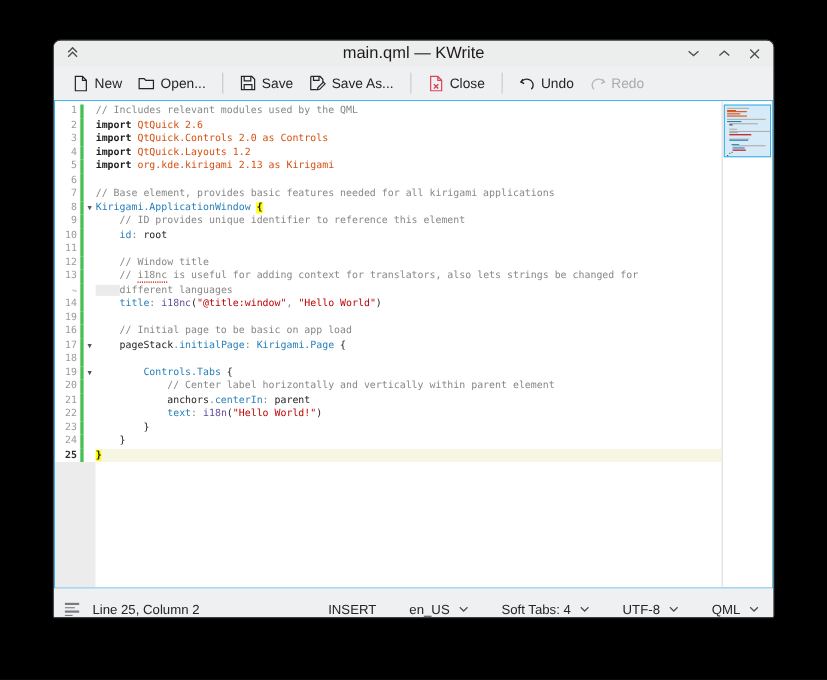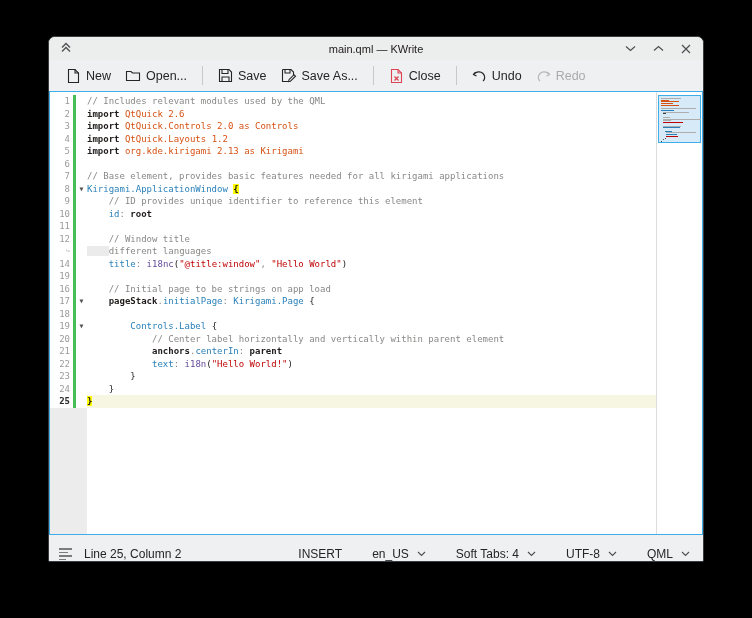--- a/index.html
+++ b/index.html
@@ -9,21 +9,21 @@
     position:absolute; left:48px; top:36px; width:656px; height:526px;
     background:#eff0f1; border-radius:7px 7px 2px 2px;
     box-shadow:0 6px 22px rgba(0,0,0,.6);
     display:flex; flex-direction:column; overflow:hidden;
     border:1px solid #3a3d3f;
   }
 
   
   .titlebar { height:23px; flex:0 0 23px; display:flex; align-items:center; position:relative; background:#eceded; }
   .tb-left { position:absolute; left:10px; top:3px; }
-  .tb-title { flex:1; text-align:center; font-size:11px; color:#1f1c1b; }
+  .tb-title { flex:1; text-align:center; font-size:15px; color:#1f1c1b; }
   .tb-btns { position:absolute; right:10px; top:0; height:23px; display:flex; align-items:center; gap:14px; }
   .tb-btn { width:14px; height:14px; display:flex; align-items:center; justify-content:center; cursor:default; }
 
   
   .menubar { height:24px; flex:0 0 24px; display:flex; align-items:center; padding-left:9px; background:#eff0f1; }
   .menu-item { font-size:12.5px; color:#232627; padding:3px 6px; margin-right:7px; border-radius:3px; }
 
   
   .toolbar { height:31px; flex:0 0 31px; display:flex; align-items:center; padding-left:10px; background:#eff0f1; }
   .tool-btn { display:flex; align-items:center; gap:5px; padding:4px 7px; border-radius:3px; font-size:12.5px; color:#232627; }
@@ -48,21 +48,21 @@
 
   
   .c   { color:#898887;margin-top:25px; }
   .csp { color:#898887; border-bottom:1px dotted #bf0303; }
   .k   { color:#1f1c1b; font-weight:bold; }
   .o   { color:#d65113; }
   .b   { color:#2980b9; }
   .f   { color:#644a9b; }
   .s   { color:#bf0303; }
   .p   { color:#1f1c1b; }
-  .pb  { color:#1f1c1b; font-weight:bold; }
+  .pb  { color:#1f1c1b; font-weight:normal; }
   .d   { color:#898887; }
   .y   { color:#1f1c1b; font-weight:bold; background:#ffff00; }
   .wi  { background:#ebebeb; }
 
   
   .minimap { flex:0 0 46px; border-left:1px solid #dcdcdc; background:#fff; position:relative; }
   .mini-view { position:absolute; left:1px; top:3px; right:1px; height:48px; background:#d6eaf7; border:1px solid #3daee9; padding:2px 0 0 2px; }
   .mini-bar { height:1px; margin-bottom:0.72px; }
 
   
@@ -186,27 +186,28 @@
           <div class="row mod"><span class="cell-num">3</span><span class="cell-bar"></span><span class="cell-fold"></span><span class="cell-text"><span class="k">import</span><span class="o"> QtQuick.Controls 2.0 as Controls</span></span></div>
           <div class="row mod"><span class="cell-num">4</span><span class="cell-bar"></span><span class="cell-fold"></span><span class="cell-text"><span class="k">import</span><span class="o"> QtQuick.Layouts 1.2</span></span></div>
           <div class="row mod"><span class="cell-num">5</span><span class="cell-bar"></span><span class="cell-fold"></span><span class="cell-text"><span class="k">import</span><span class="o"> org.kde.kirigami 2.13 as Kirigami</span></span></div>
           <div class="row mod"><span class="cell-num">6</span><span class="cell-bar"></span><span class="cell-fold"></span><span class="cell-text"></span></div>
           <div class="row mod"><span class="cell-num">7</span><span class="cell-bar"></span><span class="cell-fold"></span><span class="cell-text"><span class="c">// Base element, provides basic features needed for all kirigami applications</span></span></div>
           <div class="row mod"><span class="cell-num">8</span><span class="cell-bar"></span><span class="cell-fold">▼</span><span class="cell-text"><span class="b">Kirigami.ApplicationWindow</span><span class="p"> </span><span class="y">{</span></span></div>
           <div class="row mod"><span class="cell-num">9</span><span class="cell-bar"></span><span class="cell-fold"></span><span class="cell-text"><span class="c">    // ID provides unique identifier to reference this element</span></span></div>
           <div class="row mod"><span class="cell-num">10</span><span class="cell-bar"></span><span class="cell-fold"></span><span class="cell-text"><span class="b">    id</span><span class="d">:</span><span class="pb"> root</span></span></div>
           <div class="row mod"><span class="cell-num">11</span><span class="cell-bar"></span><span class="cell-fold"></span><span class="cell-text"></span></div>
           <div class="row mod"><span class="cell-num">12</span><span class="cell-bar"></span><span class="cell-fold"></span><span class="cell-text"><span class="c">    // Window title</span></span></div>
+          <div class="row mod"><span class="cell-num">13</span><span class="cell-bar"></span><span class="cell-fold"></span><span class="cell-text"><span class="c">    // </span><span class="csp">i18nc</span><span class="c"> is useful for adding context for translators, also lets strings be changed for</span></span></div>
           <div class="row mod"><span class="cell-num" style="color: rgb(181, 181, 181); font-size: 7px;">↪</span><span class="cell-bar"></span><span class="cell-fold"></span><span class="cell-text"><span class="wi">    </span><span class="c">different languages</span></span></div>
           <div class="row mod"><span class="cell-num">14</span><span class="cell-bar"></span><span class="cell-fold"></span><span class="cell-text"><span class="b">    title</span><span class="d">:</span><span class="f"> i18nc</span><span class="p">(</span><span class="s">"@title:window"</span><span class="d">,</span><span class="s"> "Hello World"</span><span class="p">)</span></span></div>
           <div class="row mod"><span class="cell-num">19</span><span class="cell-bar"></span><span class="cell-fold"></span><span class="cell-text"></span></div>
-          <div class="row mod"><span class="cell-num">16</span><span class="cell-bar"></span><span class="cell-fold"></span><span class="cell-text"><span class="c">    // Initial page to be strings on app load</span></span></div>
+          <div class="row mod"><span class="cell-num">16</span><span class="cell-bar"></span><span class="cell-fold"></span><span class="cell-text"><span class="c">    // Initial page to be basic on app load</span></span></div>
           <div class="row mod"><span class="cell-num">17</span><span class="cell-bar"></span><span class="cell-fold">▼</span><span class="cell-text"><span class="pb">    pageStack</span><span class="d">.</span><span class="b">initialPage</span><span class="d">:</span><span class="b"> Kirigami.Page</span><span class="p"> {</span></span></div>
           <div class="row mod"><span class="cell-num">18</span><span class="cell-bar"></span><span class="cell-fold"></span><span class="cell-text"></span></div>
-          <div class="row mod"><span class="cell-num">19</span><span class="cell-bar"></span><span class="cell-fold">▼</span><span class="cell-text"><span class="b">        Controls.Label</span><span class="p"> {</span></span></div>
+          <div class="row mod"><span class="cell-num">19</span><span class="cell-bar"></span><span class="cell-fold">▼</span><span class="cell-text"><span class="b">        Controls.Tabs</span><span class="p"> {</span></span></div>
           <div class="row mod"><span class="cell-num">20</span><span class="cell-bar"></span><span class="cell-fold"></span><span class="cell-text"><span class="c">            // Center label horizontally and vertically within parent element</span></span></div>
           <div class="row mod"><span class="cell-num">21</span><span class="cell-bar"></span><span class="cell-fold"></span><span class="cell-text"><span class="pb">            anchors</span><span class="d">.</span><span class="b">centerIn</span><span class="d">:</span><span class="pb"> parent</span></span></div>
           <div class="row mod"><span class="cell-num">22</span><span class="cell-bar"></span><span class="cell-fold"></span><span class="cell-text"><span class="b">            text</span><span class="d">:</span><span class="f"> i18n</span><span class="p">(</span><span class="s">"Hello World!"</span><span class="p">)</span></span></div>
           <div class="row mod"><span class="cell-num">23</span><span class="cell-bar"></span><span class="cell-fold"></span><span class="cell-text"><span class="p">        }</span></span></div>
           <div class="row mod"><span class="cell-num">24</span><span class="cell-bar"></span><span class="cell-fold"></span><span class="cell-text"><span class="p">    }</span></span></div>
           <div class="row mod cur"><span class="cell-num">25</span><span class="cell-bar"></span><span class="cell-fold"></span><span class="cell-text"><span class="y">}</span></span></div>
         </div>
       <div class="gutter-filler">
           <div class="g"></div>
           <div class="w"></div>

